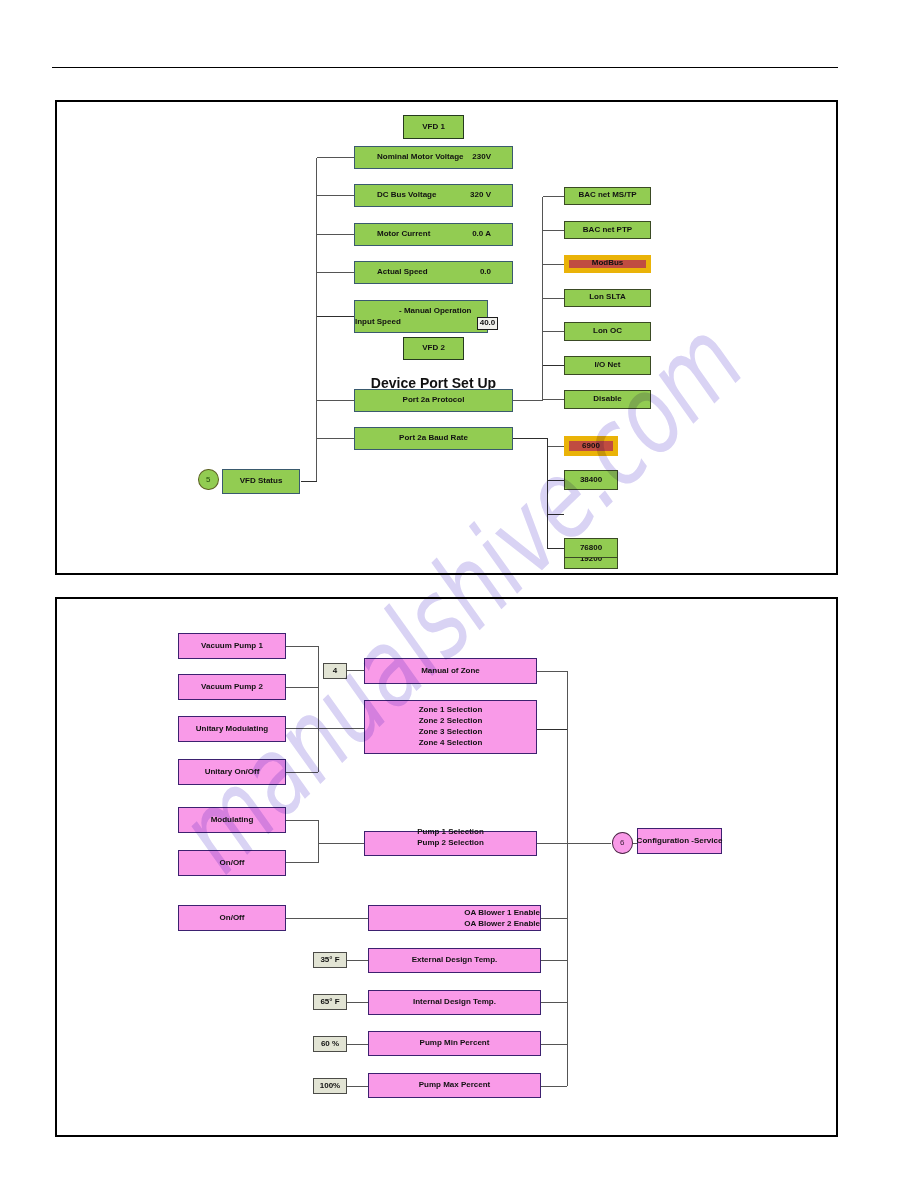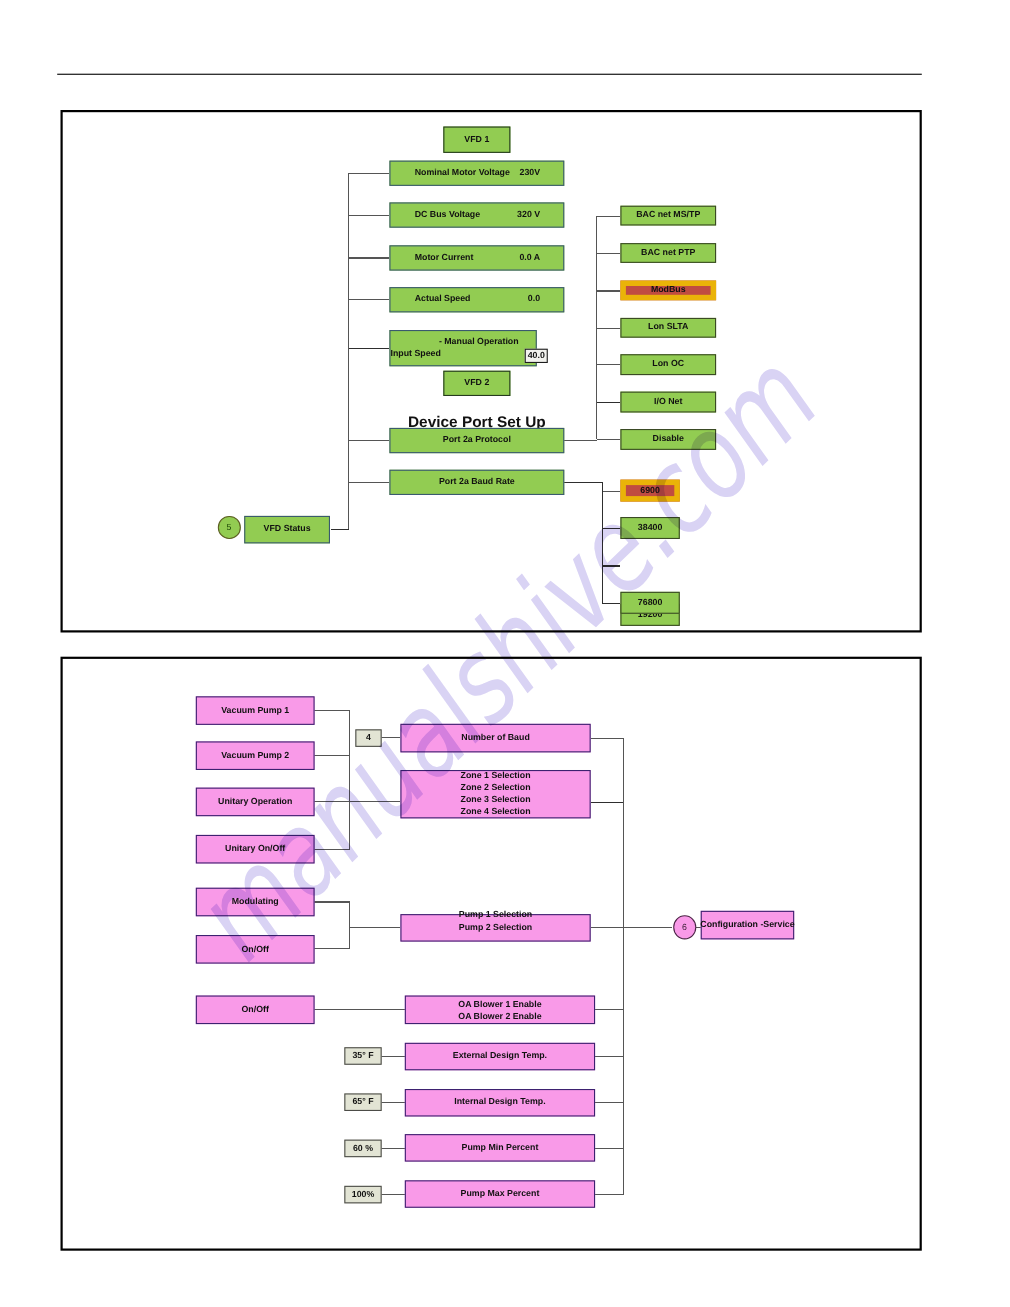--- a/index.html
+++ b/index.html
@@ -64,23 +64,23 @@
   #br0{top:436px;} #br1{top:470px;} #br2{top:504px;margin-top:45px;} #br3{top:538px;}
 
   
   #z0,#z1,#z2,#z3,#m0,#m1,#b0{left:178px;width:108px;height:26px;}
   #z0{top:633px;} #z1{top:674px;} #z2{top:716px;} #z3{top:759px;}
   #m0{top:807px;} #m1{top:850px;} #b0{top:905px;}
 
   #v-zone{left:323px;top:663px;width:24px;height:16px;}
   #n-zonecount{left:364px;top:658px;width:173px;height:26px;}
   .ml{flex-direction:column;line-height:11px;}
-  #n-zonesel{left:364px;top:700px;width:173px;height:44px;padding-bottom:3px;box-sizing:border-box;}
+  #n-zonesel{left:364px;top:700px;width:173px;height:54px;padding-bottom:3px;box-sizing:border-box;}
   #n-pumpsel{left:364px;top:831px;width:173px;height:25px;padding-bottom:14px;box-sizing:border-box;}
-  #n-blower{left:368px;top:905px;width:173px;height:26px;}
+  #n-blower{left:368px;top:905px;width:173px;height:26px;align-items:flex-end;}
 
   #v-s0,#v-s1,#v-s2,#v-s3{left:313px;width:34px;height:16px;}
   #s0,#s1,#s2,#s3{left:368px;width:173px;height:25px;}
   #v-s0{top:952px;} #s0{top:948px;}
   #v-s1{top:994px;} #s1{top:990px;}
   #v-s2{top:1036px;} #s2{top:1031px;}
   #v-s3{top:1078px;align-items:center;} #s3{top:1073px;}
 
   #c-6{left:611.5px;top:831.5px;width:21.5px;height:22px;}
   #n-config{left:637px;top:828px;width:85px;height:26px;}
@@ -243,40 +243,40 @@
     </g>
   </svg>
 
   <div class="node pink" id="z0">
     <span>Vacuum Pump 1</span>
     </div>
   <div class="node pink" id="z1">
     <span>Vacuum Pump 2</span>
     </div>
   <div class="node pink" id="z2">
-    <span>Unitary Operation</span>
+    <span>Unitary Modulating</span>
     </div>
   <div class="node pink" id="z3">
     <span>Unitary On/Off</span>
     </div>
   <div class="node pink" id="m0">
     <span>Modulating</span>
     </div>
   <div class="node pink" id="m1">
     <span>On/Off</span>
     </div>
   <div class="node pink" id="b0">
     <span>On/Off</span>
     </div>
 
   <div class="node beige" id="v-zone">
     <span>4</span>
     </div>
   <div class="node pink" id="n-zonecount">
-    <span>Number of Baud</span>
+    <span>Manual of Zone</span>
     </div>
 
   <div class="node pink ml" id="n-zonesel">
     <span>Zone 1 Selection</span>
     <span>Zone 2 Selection</span>
     <span>Zone 3 Selection</span>
     <span>Zone 4 Selection</span>
   </div>
   <div class="node pink ml" id="n-pumpsel">
     <span>Pump 1 Selection</span>

